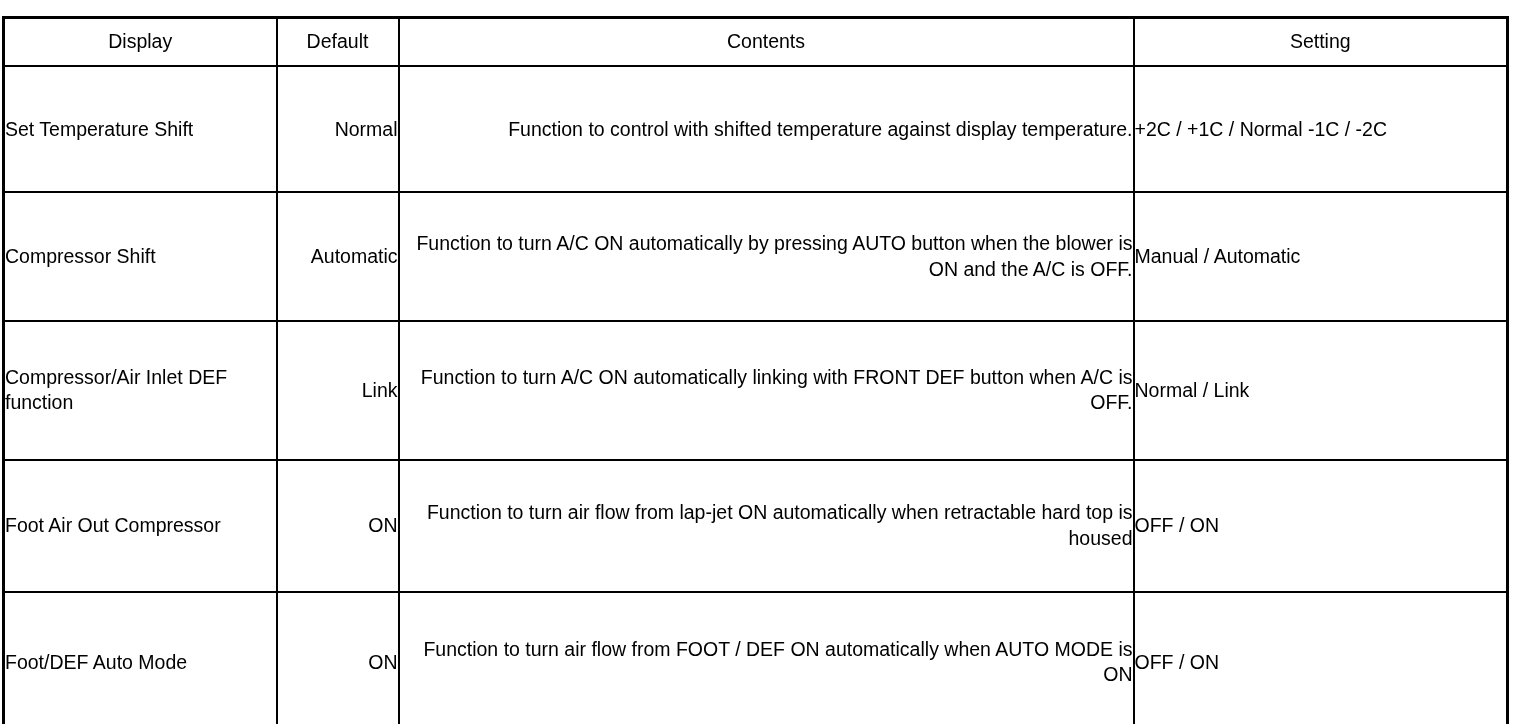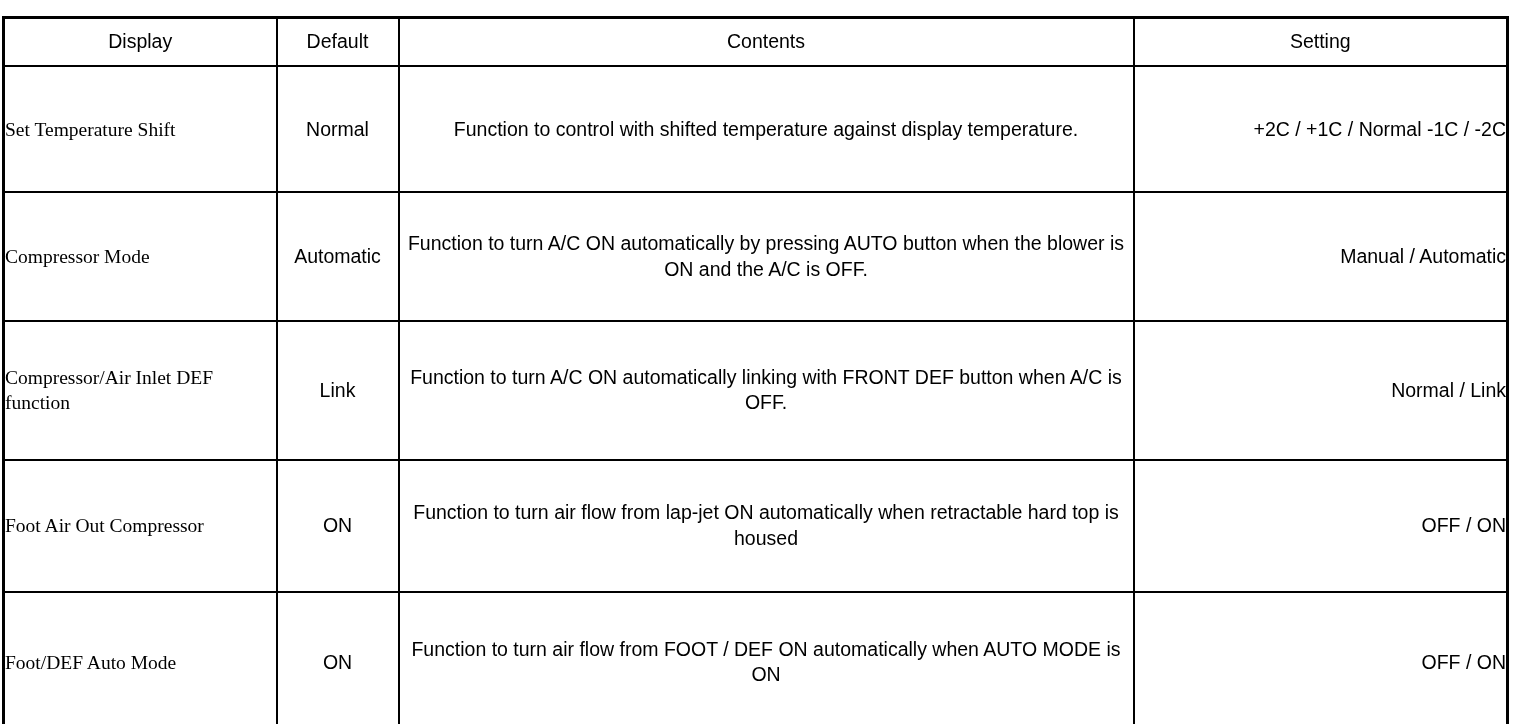--- a/index.html
+++ b/index.html
@@ -47,24 +47,24 @@
     text-align: center;
     font-weight: bold;
     font-size: 21px;
     height: 46px;
     padding: 2px 4px;
   }
 
   td.cell {
     padding: 4px 7px;
   }
-  td.cell-display  { text-align: left; font-family: Liberation Serif, serif; }
-  td.cell-default  { text-align: center; padding-left: 6px; padding-right: 2px; }
-  td.cell-contents { text-align: center; }
-  td.cell-setting  { text-align: right; }
+  td.cell-display  { text-align: left; }
+  td.cell-default  { text-align: right; padding-left: 6px; padding-right: 2px; }
+  td.cell-contents { text-align: right; }
+  td.cell-setting  { text-align: left; }
 
   
   tr.r0 td { height: 68px; }
   tr.r1 td { height: 106px; }
   tr.r2 td { height: 69px; }
   tr.r3 td { height: 75px; }
   tr.r4 td { height: 100px; }
   tr.r5 td { height: 103px; }
   tr.r6 td { height: 71px; }
   tr.r7 td { height: 76px; }
@@ -89,21 +89,21 @@
       </tr>
     </thead>
     <tbody>
       <tr class="r0">
         <td class="cell cell-display">Set Temperature Shift</td>
         <td class="cell cell-default">Normal</td>
         <td class="cell cell-contents">Function to control with shifted temperature against display temperature.</td>
         <td class="cell cell-setting">+2C / +1C / Normal -1C / -2C</td>
       </tr>
       <tr class="r2">
-        <td class="cell cell-display">Compressor Mode</td>
+        <td class="cell cell-display">Compressor Shift</td>
         <td class="cell cell-default">Automatic</td>
         <td class="cell cell-contents">Function to turn A/C ON automatically by pressing AUTO button when the blower is ON and the A/C is OFF.</td>
         <td class="cell cell-setting">Manual / Automatic</td>
       </tr>
       <tr class="r3">
         <td class="cell cell-display">Compressor/Air Inlet DEF function</td>
         <td class="cell cell-default">Link</td>
         <td class="cell cell-contents">Function to turn A/C ON automatically linking with FRONT DEF button when A/C is OFF.</td>
         <td class="cell cell-setting">Normal / Link</td>
       </tr>

